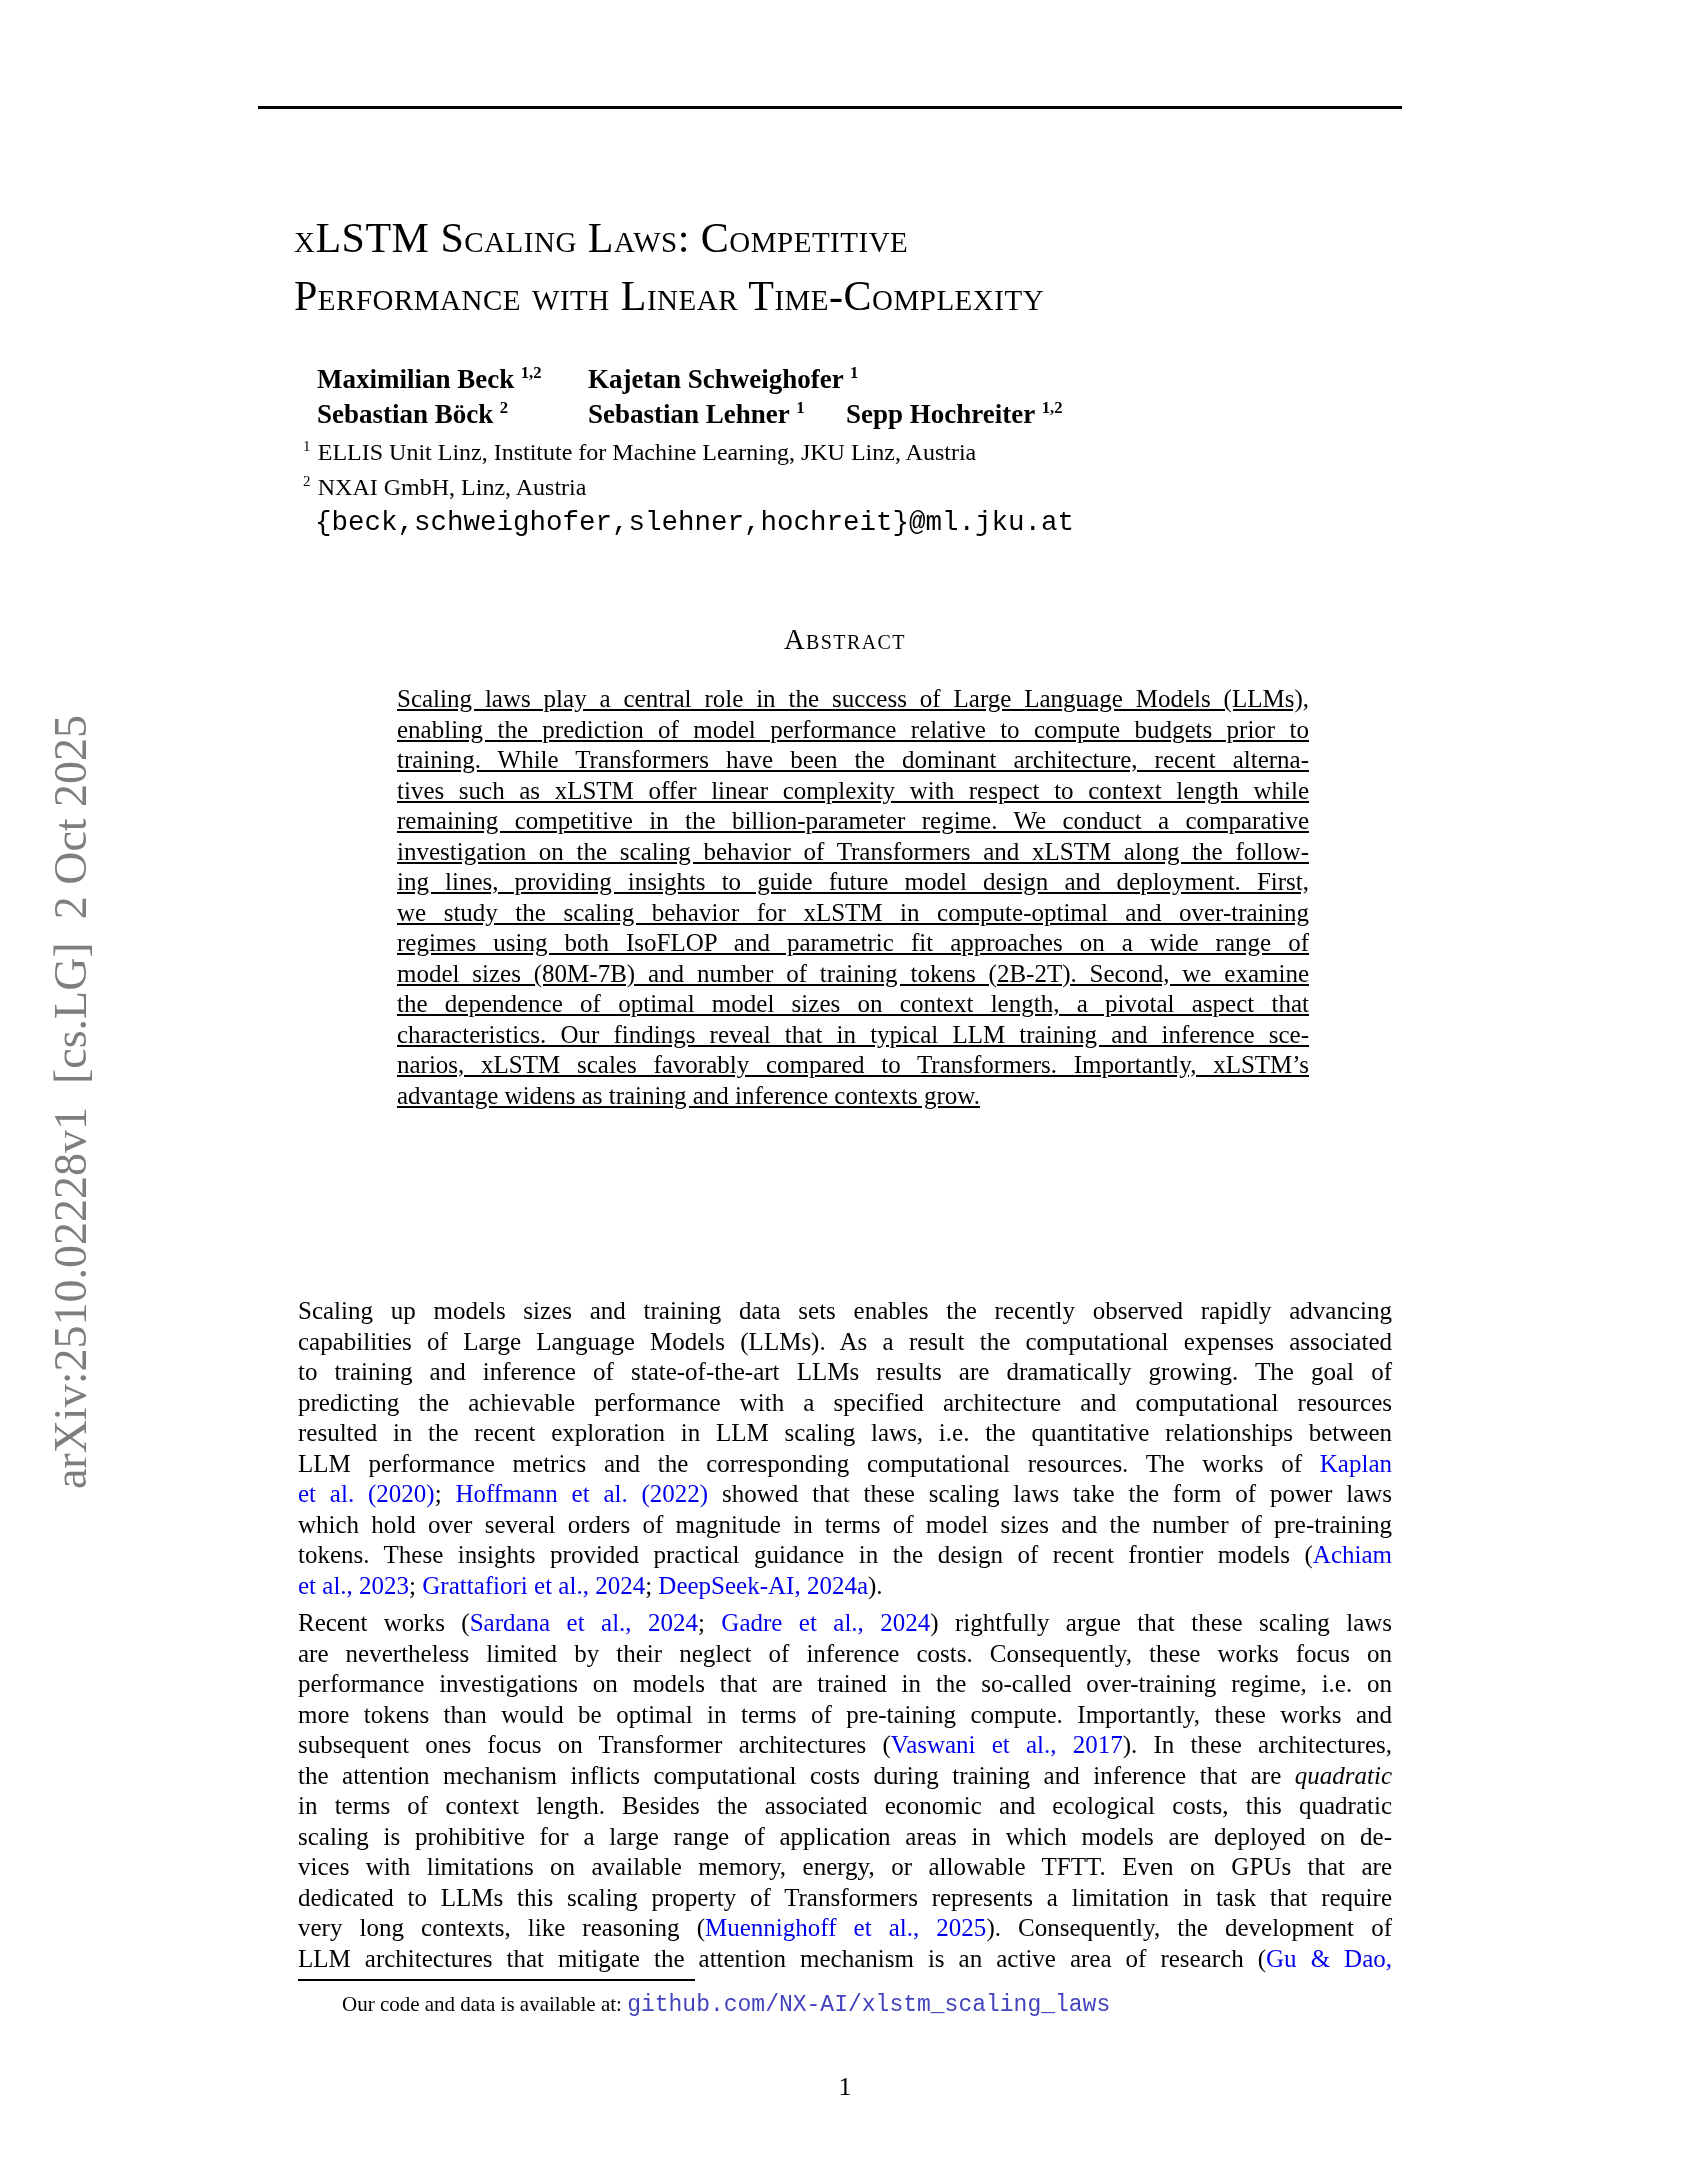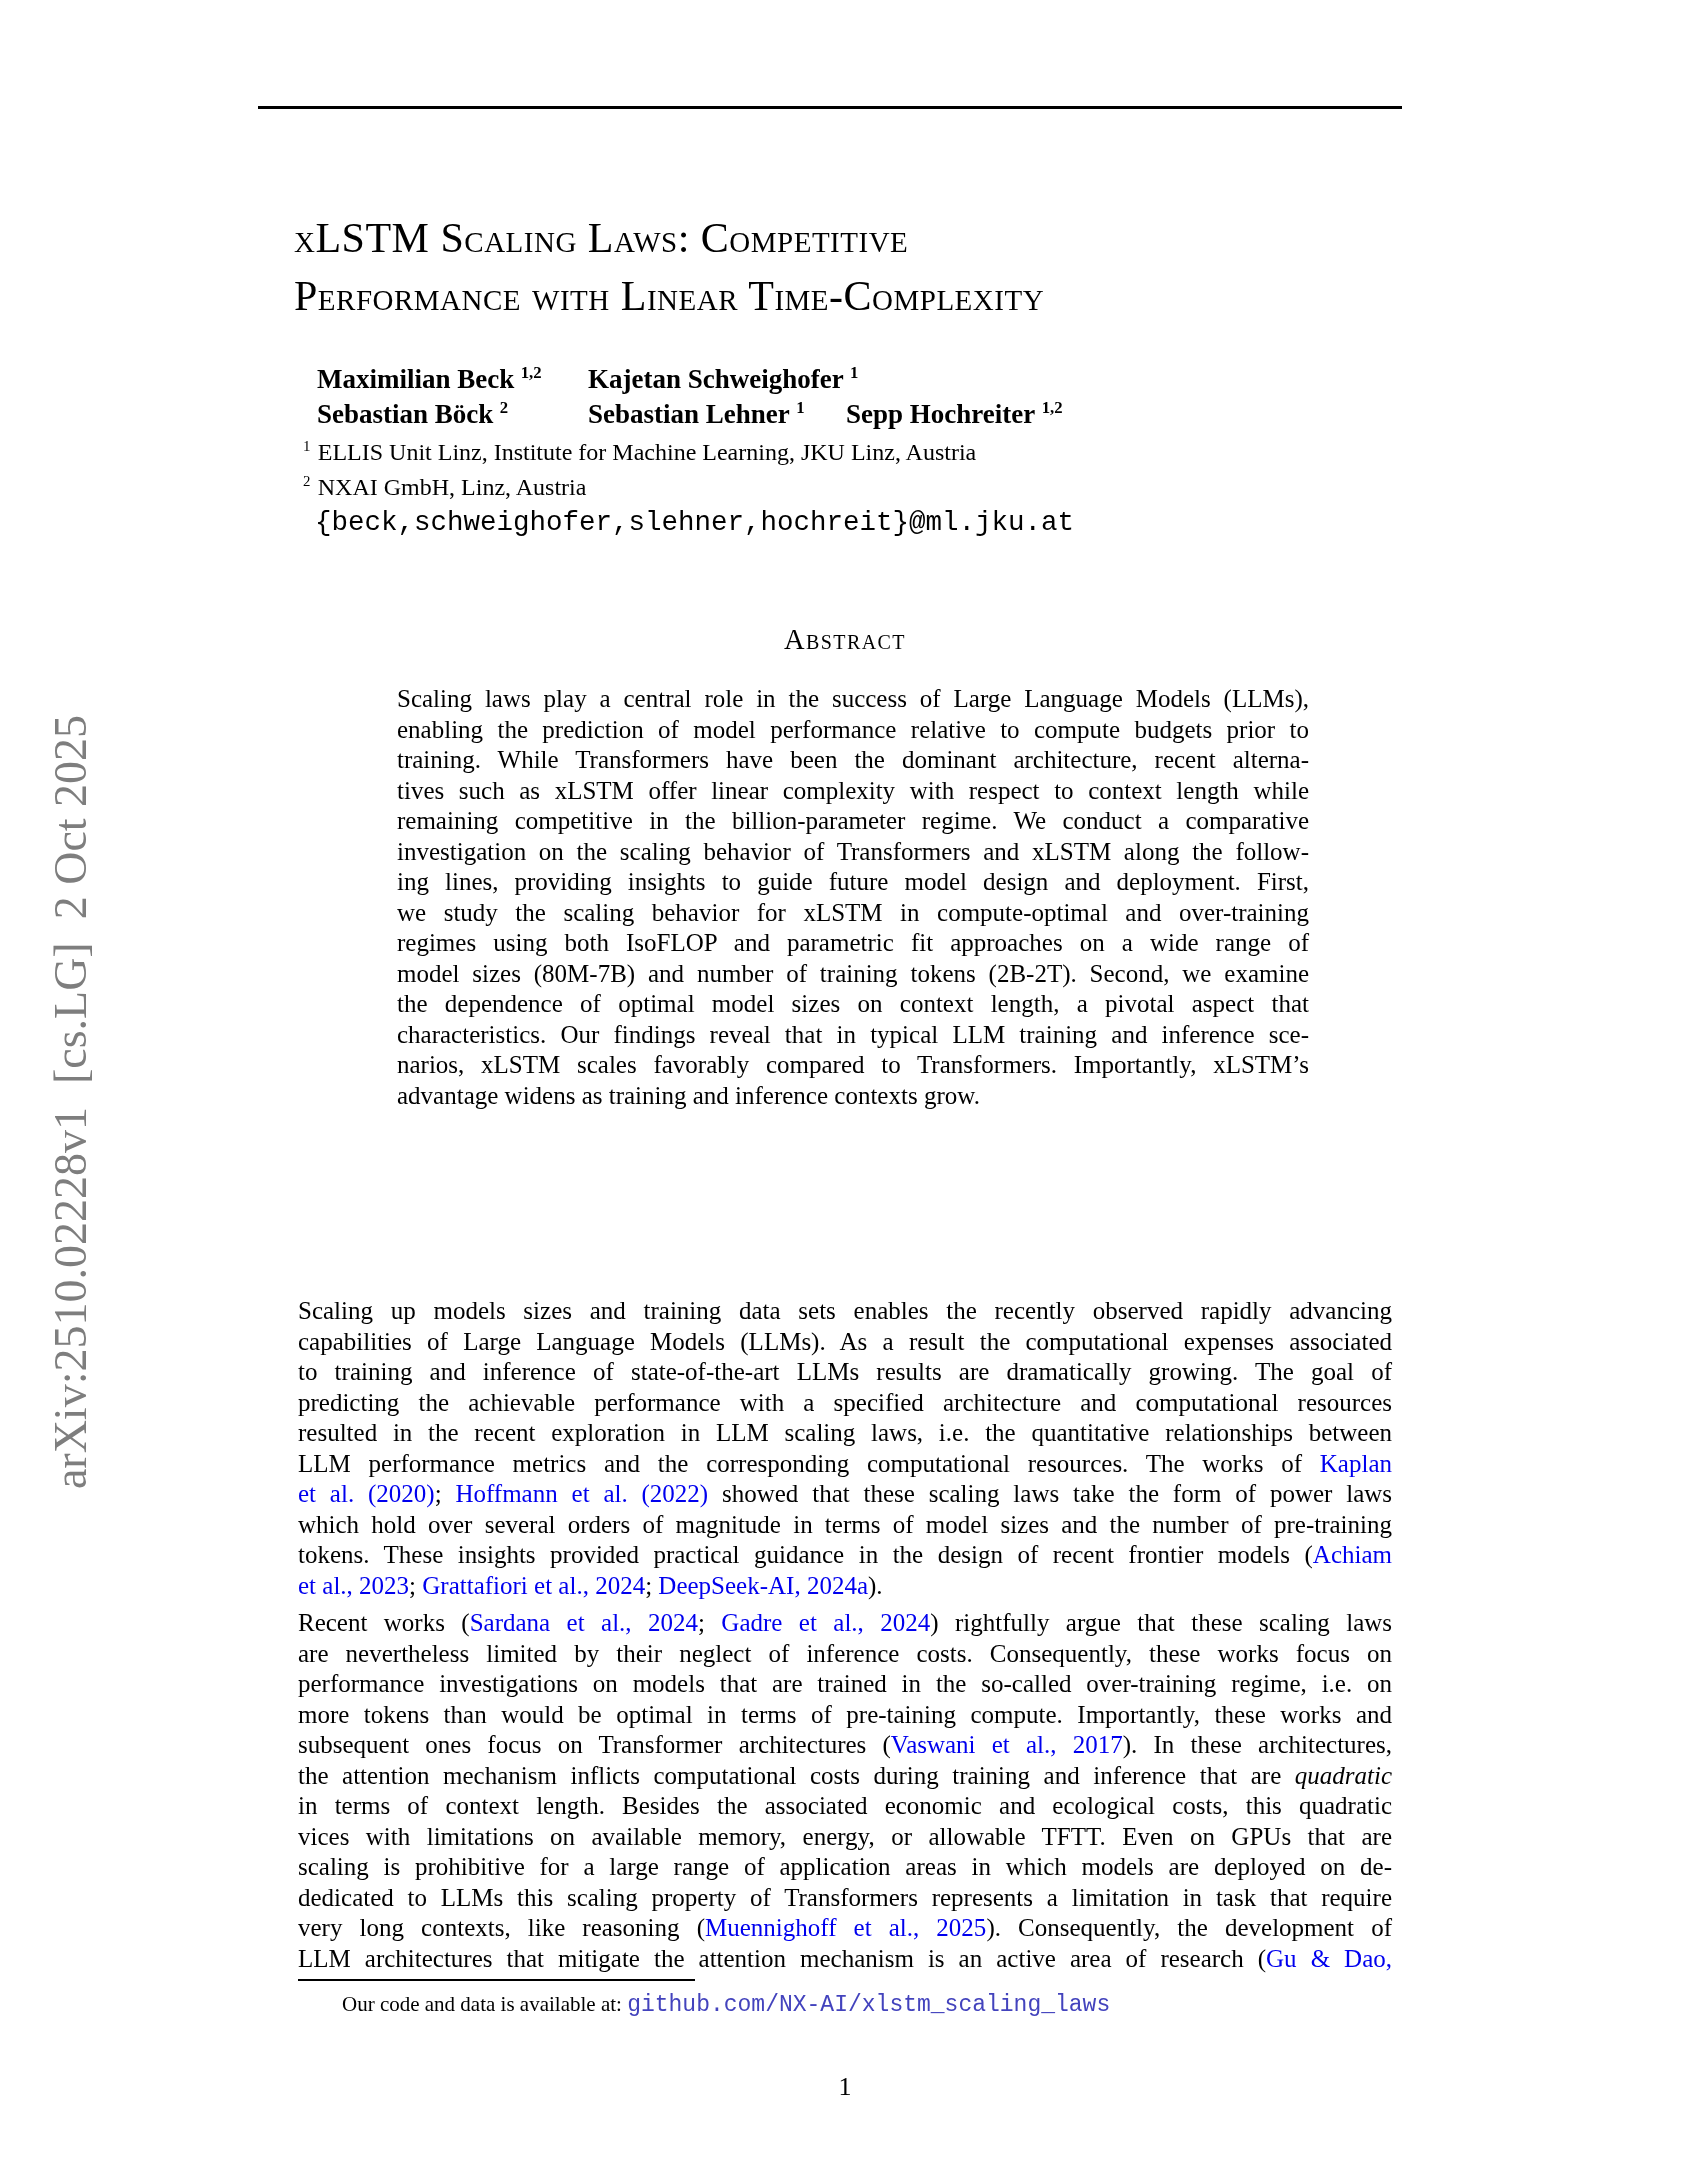--- a/index.html
+++ b/index.html
@@ -40,21 +40,21 @@
     font-family: "Liberation Mono", "DejaVu Sans Mono", monospace;
     font-size: 27.5px;
   }
   .abs-heading {
     position: absolute; left: 298px; top: 624px; width: 1094px;
     text-align: center; font-size: 28.5px;
     font-variant: small-caps; letter-spacing: 1.4px;
   }
   .abs-body {
     position: absolute; left: 397px; top: 684px; width: 912px;
-    font-size: 25px; line-height: 30.5px;
+    font-size: 25px; line-height: 30.5px; text-decoration: underline;
   }
   .sec-heading {
     position: absolute; left: 298px; top: 1211px; width: 1094px;
     font-size: 30px; font-variant: small-caps; letter-spacing: 0.5px;
   }
   .sec-heading .sec-label { margin-right: 43px; }
   .para {
     position: absolute; left: 298px; width: 1094px;
     font-size: 25px; line-height: 30.5px;
   }
@@ -155,22 +155,22 @@
     </div>
 
   <div class="para p2">
       <div class="tline"><span>Recent works (</span><span class="cite">Sardana et al., 2024</span><span>; </span><span class="cite">Gadre et al., 2024</span><span>) rightfully argue that these scaling laws</span></div>
       <div class="tline"><span>are nevertheless limited by their neglect of inference costs. Consequently, these works focus on</span></div>
       <div class="tline"><span>performance investigations on models that are trained in the so-called over-training regime, i.e. on</span></div>
       <div class="tline"><span>more tokens than would be optimal in terms of pre-taining compute. Importantly, these works and</span></div>
       <div class="tline"><span>subsequent ones focus on Transformer architectures (</span><span class="cite">Vaswani et al., 2017</span><span>). In these architectures,</span></div>
       <div class="tline"><span>the attention mechanism inflicts computational costs during training and inference that are </span><span class="em">quadratic</span></div>
       <div class="tline"><span>in terms of context length. Besides the associated economic and ecological costs, this quadratic</span></div>
+      <div class="tline"><span>scaling is prohibitive for a large range of application areas in which models are deployed on de-</span></div>
       <div class="tline"><span>vices with limitations on available memory, energy, or allowable TFTT. Even on GPUs that are</span></div>
-      <div class="tline"><span>scaling is prohibitive for a large range of application areas in which models are deployed on de-</span></div>
       <div class="tline"><span>dedicated to LLMs this scaling property of Transformers represents a limitation in task that require</span></div>
       <div class="tline"><span>very long contexts, like reasoning (</span><span class="cite">Muennighoff et al., 2025</span><span>). Consequently, the development of</span></div>
       <div class="tline"><span>LLM architectures that mitigate the attention mechanism is an active area of research (</span><span class="cite">Gu &amp; Dao,</span></div>
     </div>
 
   <div class="fn-rule"></div>
 
   <div class="footnote">
     <span>Our code and data is available at: </span><span class="url">github.com/NX-AI/xlstm_scaling_laws</span>
   </div>

